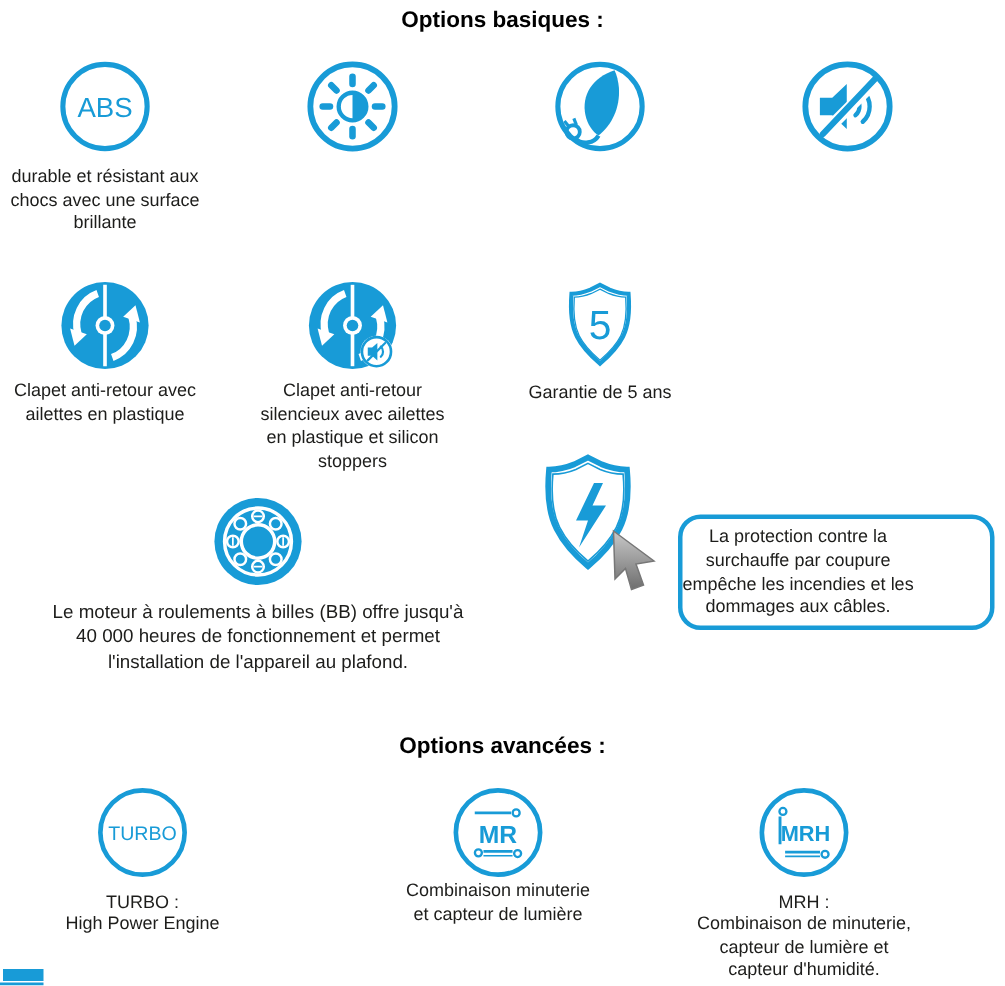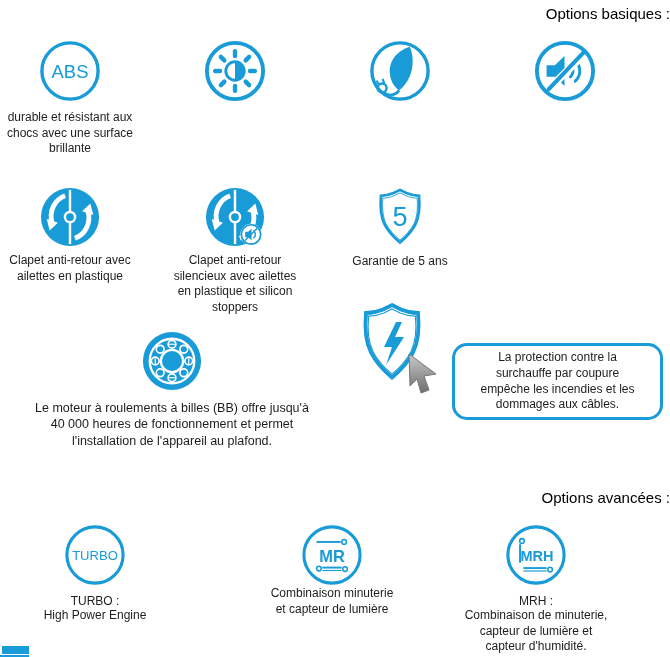--- a/index.html
+++ b/index.html
@@ -1,43 +1,43 @@
 <!DOCTYPE html>
 <html><head>
 <meta charset="utf-8">
 <style>
   html,body{margin:0;padding:0;}
   body{
     width:670px;height:657px;position:relative;overflow:hidden;
     background:#fff;font-family:"Liberation Sans",sans-serif;color:#1d1d1b;
   }
   .section-title{
-    position:absolute;left:0;width:670px;text-align:right;
-    font-size:15px;font-weight:normal;color:#000;
+    position:absolute;left:0;width:670px;text-align:center;
+    font-size:15px;font-weight:bold;color:#000;
   }
   .feature{position:absolute;text-align:center;}
   .feature .iconwrap{display:flex;justify-content:center;align-items:flex-start;}
   .caption{
     margin-top:8px;font-size:12px;line-height:1.3;color:#1d1d1b;
     white-space:pre-line;
   }
   .caption.tight{margin-top:5px;}
   .adv-label{margin-top:8px;font-size:12px;font-weight:normal;white-space:pre-line;}
   .adv-caption{font-size:12px;line-height:1.3;white-space:pre-line;}
   
   .stk{fill:none;stroke:#189bd7;}
   .fil{fill:#189bd7;}
   .wstk{fill:none;stroke:#fff;}
   .wfil{fill:#fff;}
   .ictext{fill:#189bd7;font-family:"Liberation Sans",sans-serif;}
   
   .note-box{
     position:absolute;left:452px;top:343px;width:211px;height:77px;
     border:3px solid #189bd7;border-radius:15px;background:#fff;
-    display:flex;align-items:center;justify-content:center;box-sizing:border-box;
+    display:flex;align-items:center;box-sizing:border-box;
   }
   .note-text{font-size:12px;line-height:1.32;text-align:center;white-space:pre-line;color:#1d1d1b;}
   .shieldzap{position:absolute;left:352px;top:300px;}
   .cursor{position:absolute;left:408px;top:353px;}
   .footer-bar{position:absolute;left:2px;top:646px;width:27px;height:8px;background:#189bd7;}
   .footer-line{position:absolute;left:0;top:655px;width:29px;height:2px;background:#189bd7;}
 </style>
 </head>
 <body>
 

